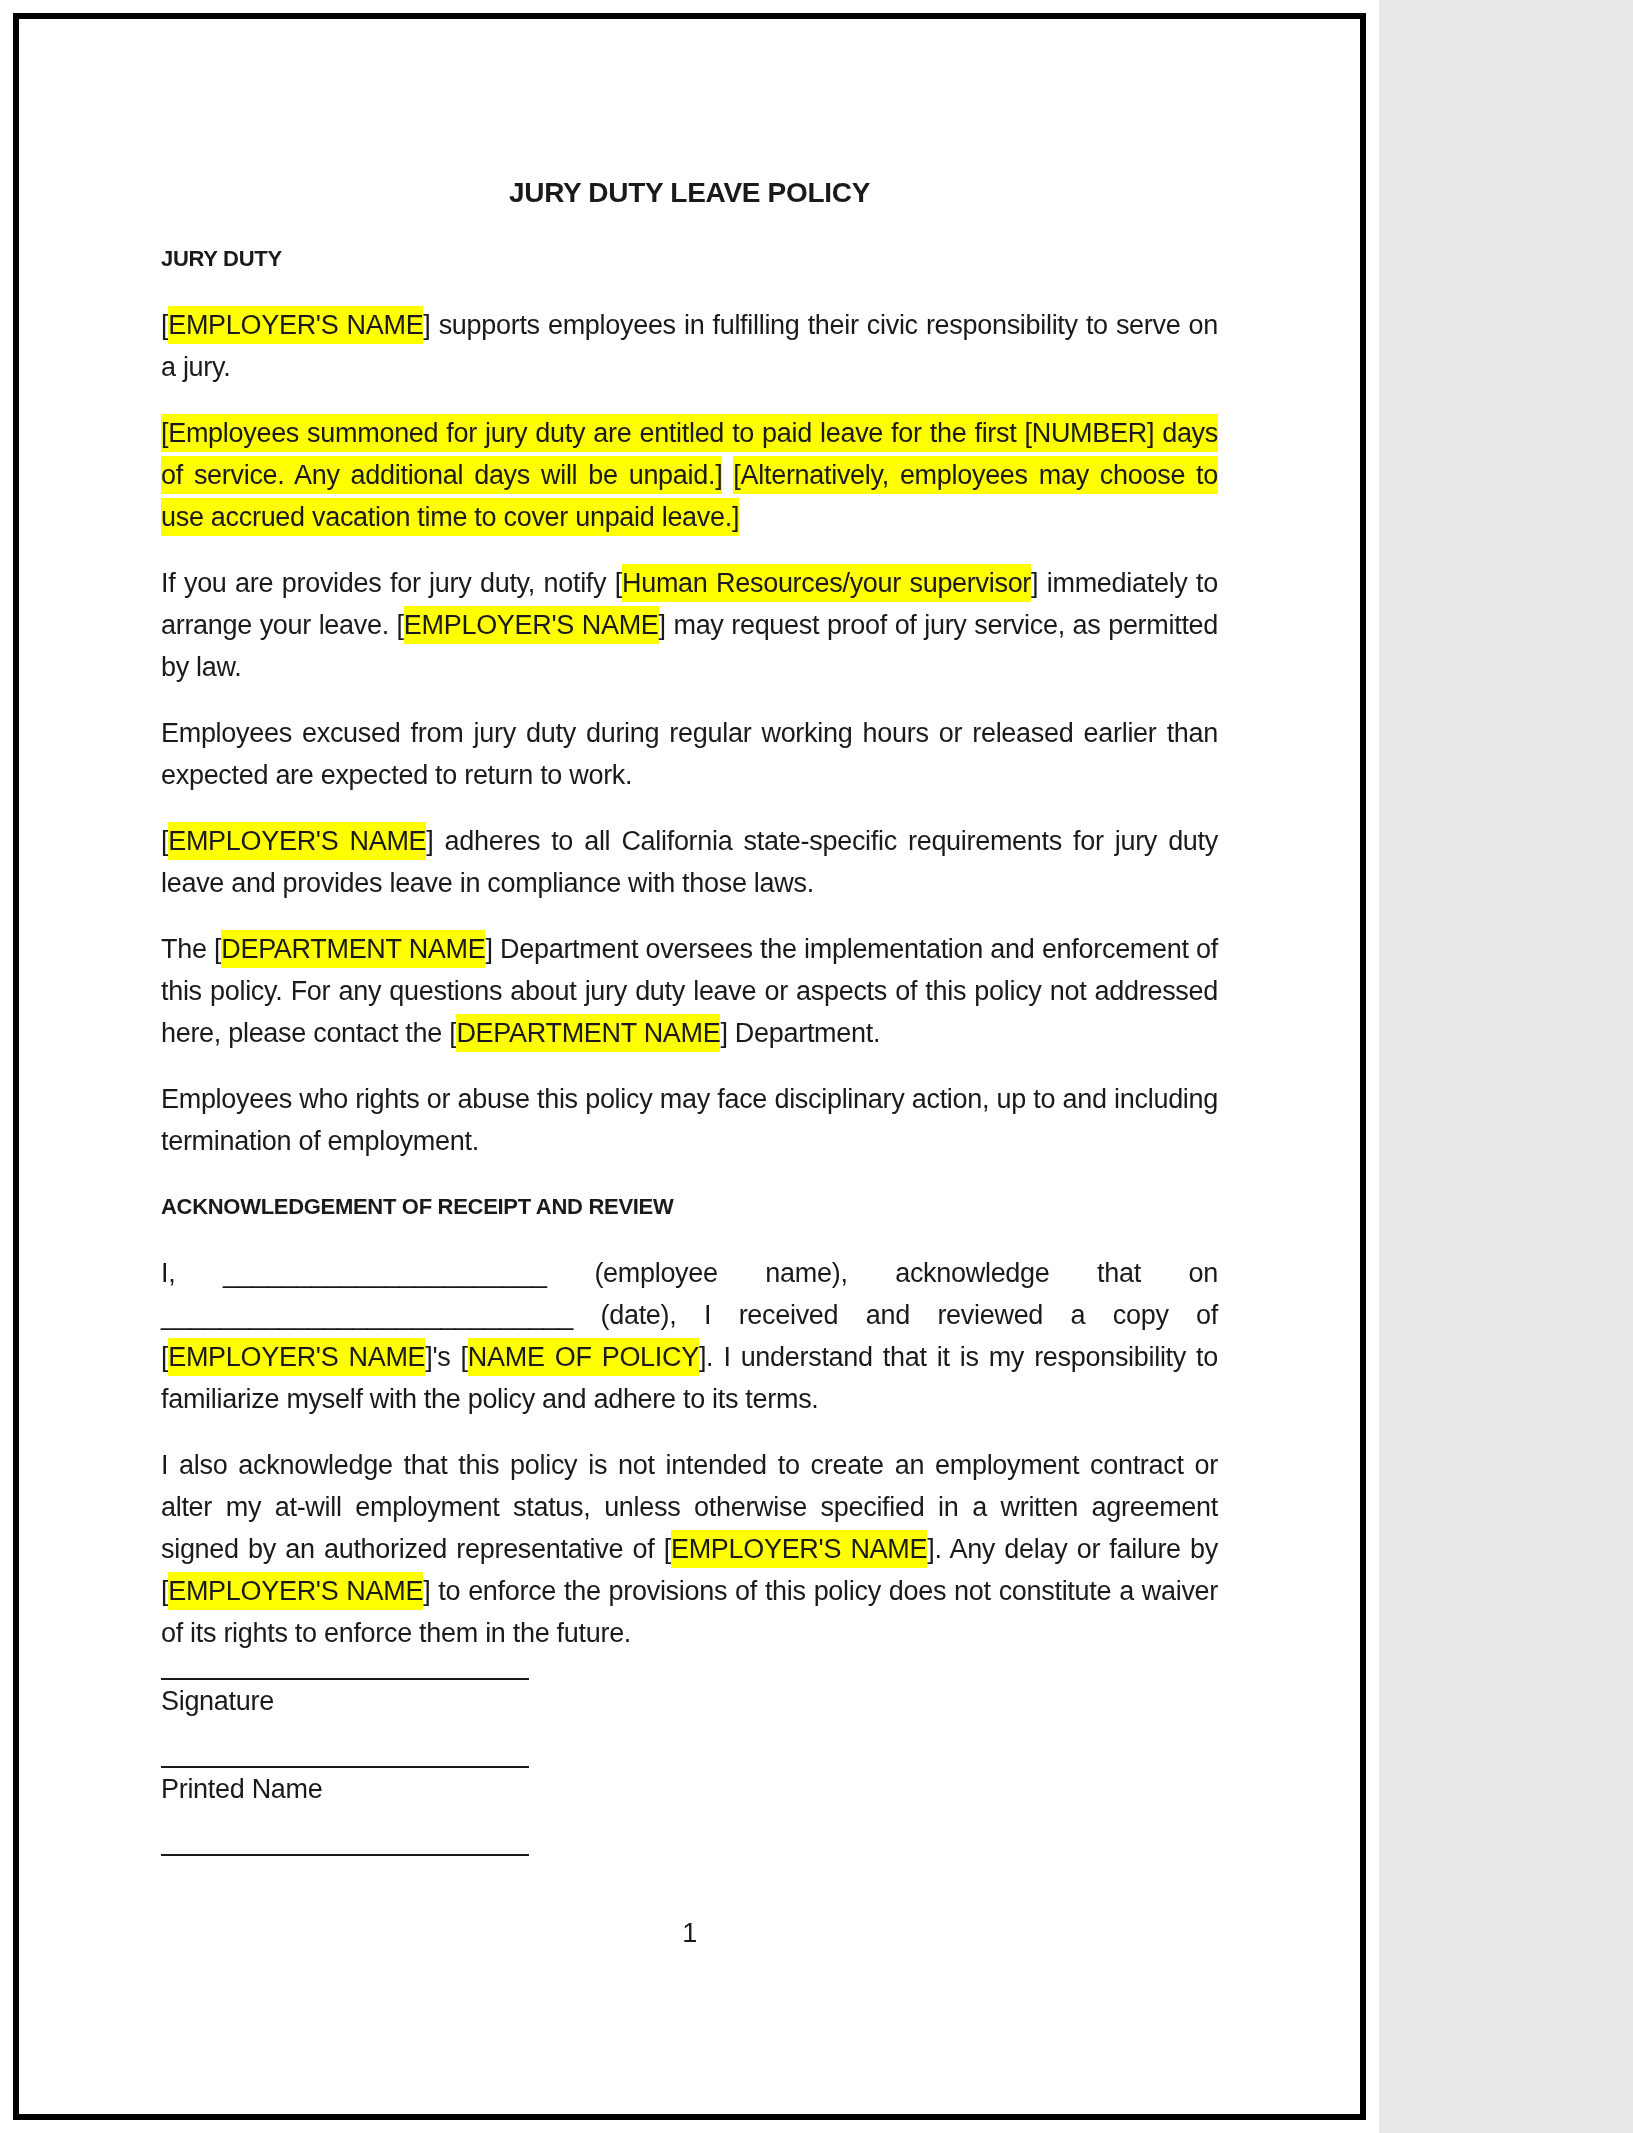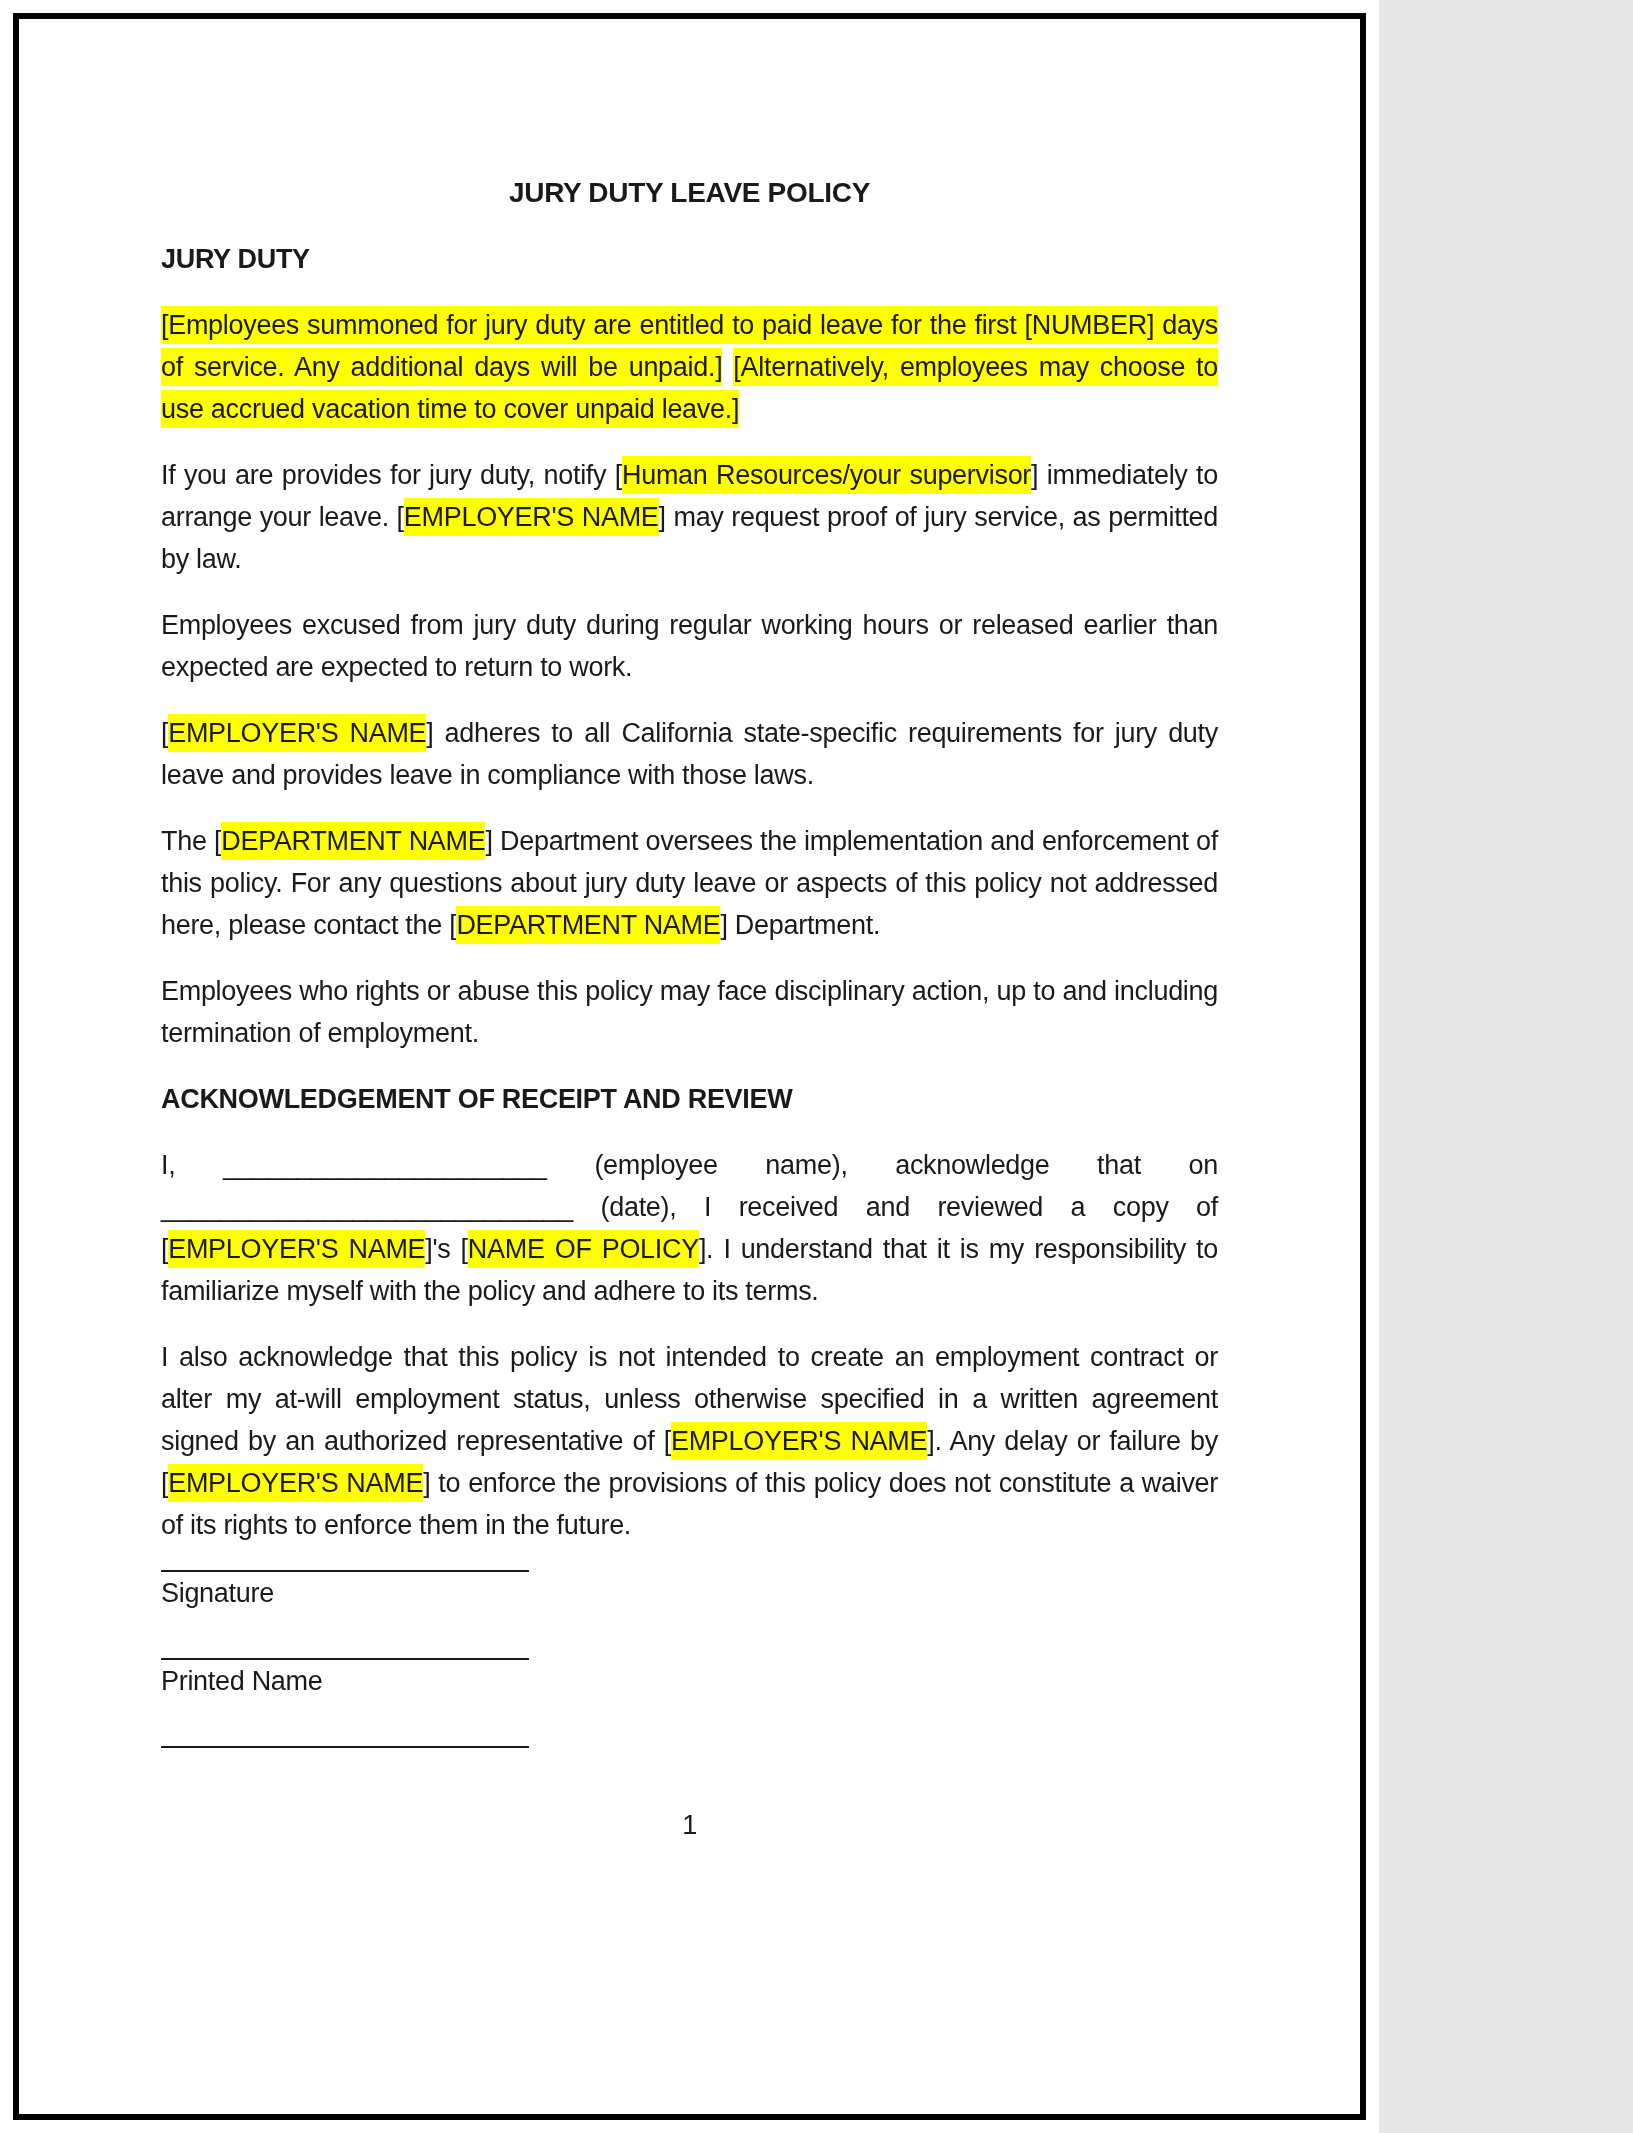--- a/index.html
+++ b/index.html
@@ -28,21 +28,21 @@
     letter-spacing: -0.3px;
   }
   .doc-title {
     text-align: center;
     font-weight: bold;
     font-size: 28px;
     margin: 0 0 24px 0;
   }
   .h {
     font-weight: bold;
-    font-size: 27px;
+    font-size: 22px;
     margin: 0 0 24px 0;
   }
   .p {
     text-align: justify;
     margin: 0 0 24px 0;
   }
   .hl {
     background: var(--hl, #ffff00);
     padding: 4px 0;
     box-decoration-break: clone;
@@ -66,20 +66,21 @@
 
 <div class="page">
   <div class="page-border"></div>
 
   <div class="content">
 
     <div class="doc-title">JURY DUTY LEAVE POLICY</div>
 
     <div class="h">JURY DUTY</div>
 
+    <p class="p"><span>[</span><span class="hl">EMPLOYER'S NAME</span><span>] supports employees in fulfilling their civic responsibility to serve on a jury.</span></p>
 
     <p class="p"><span class="hl">[Employees summoned for jury duty are entitled to paid leave for the first [NUMBER] days of service. Any additional days will be unpaid.]</span><span> </span><span class="hl">[Alternatively, employees may choose to use accrued vacation time to cover unpaid leave.]</span></p>
 
     <p class="p"><span>If you are provides for jury duty, notify [</span><span class="hl">Human Resources/your supervisor</span><span>] immediately to arrange your leave. [</span><span class="hl">EMPLOYER'S NAME</span><span>] may request proof of jury service, as permitted by law.</span></p>
 
     <p class="p">Employees excused from jury duty during regular working hours or released earlier than expected are expected to return to work.</p>
 
 
     <p class="p"><span>[</span><span class="hl">EMPLOYER'S NAME</span><span>] adheres to all California state-specific requirements for jury duty leave and provides leave in compliance with those laws.</span></p>
 

